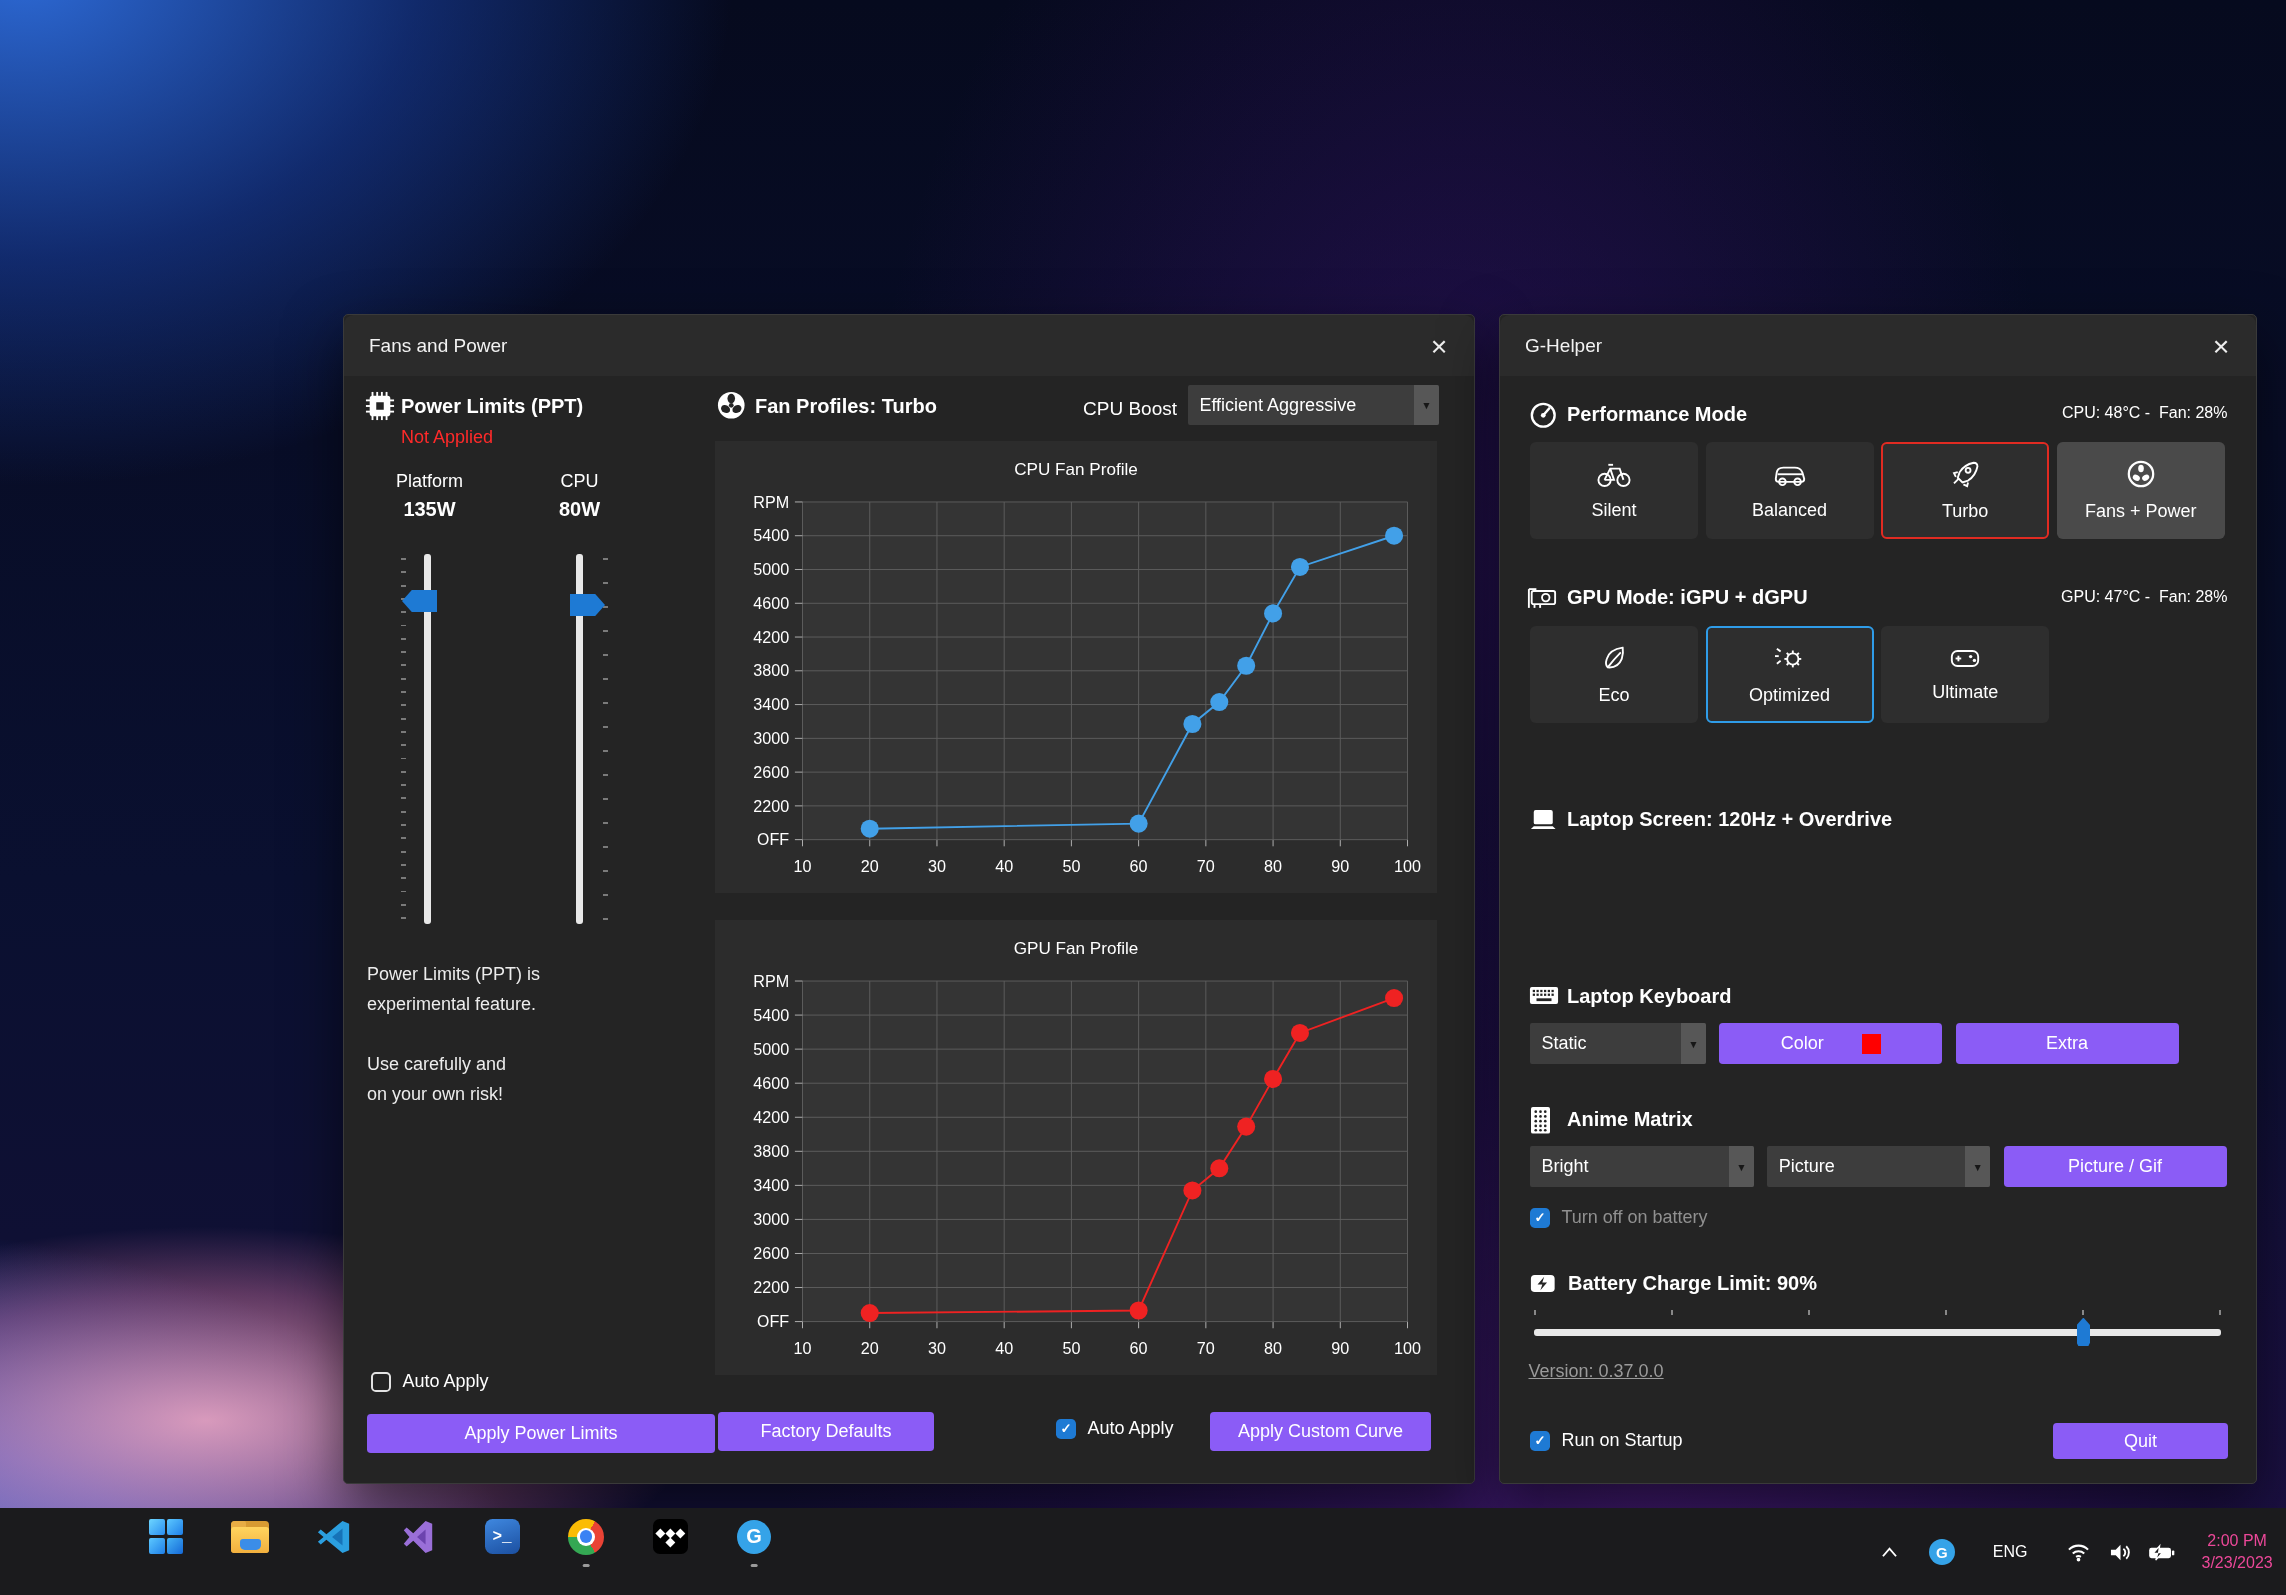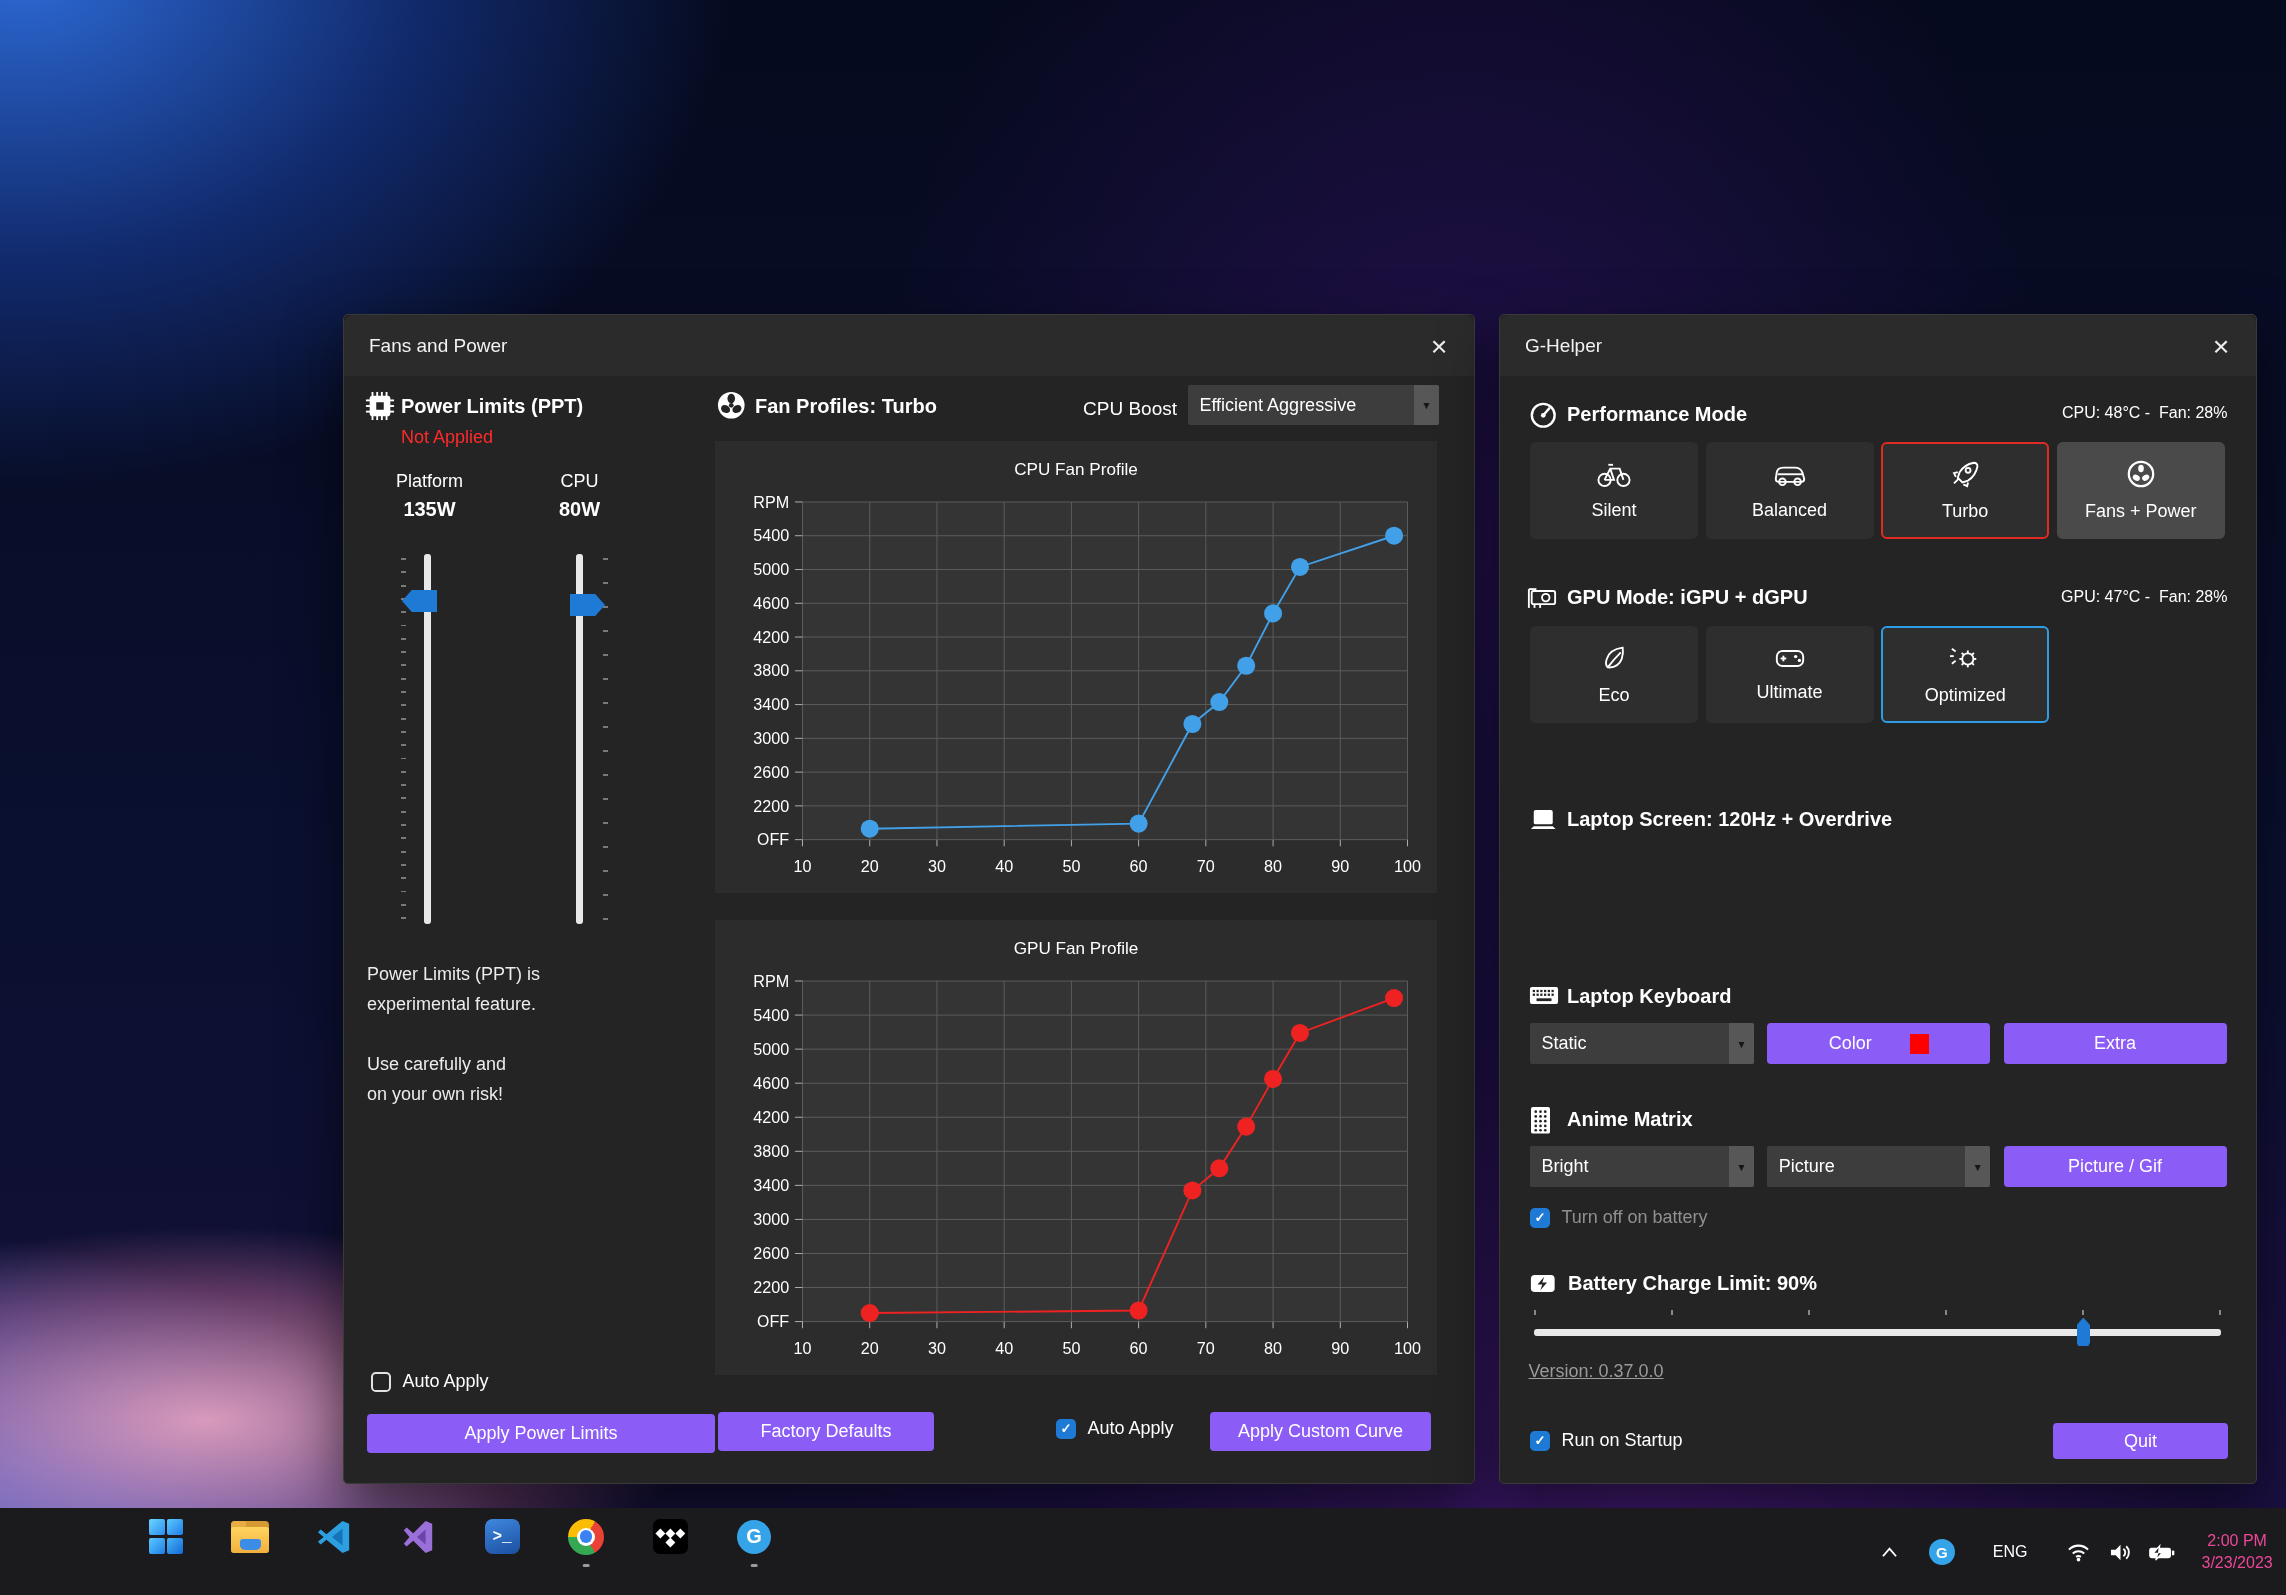--- a/index.html
+++ b/index.html
@@ -395,50 +395,50 @@
     <div class="abs row" style="left:30px;top:311px">
       <div class="tile">
         <svg width="28.5" height="30" viewBox="0 0 30 32">
           <g fill="none" stroke="#fff" stroke-width="2">
             <path d="M24,5 Q10,7 7,17 Q5,23 8,26 Q19,27 23,17 Q25,11 24,5 Z"></path>
             <path d="M8,26 Q14,18 22,10"></path>
           </g>
         </svg>
         <span class="tlabel">Eco</span>
       </div>
-      <div class="tile">
-        <svg width="32" height="25" viewBox="0 0 34 26">
-          <g fill="none" stroke="#fff" stroke-width="2">
-            <rect x="3" y="5" width="28" height="16" rx="6"></rect>
-            <line x1="10" y1="10" x2="10" y2="16"></line>
-              <line x1="7" y1="13" x2="13" y2="13"></line>
-          </g>
-          <circle cx="23" cy="11" r="1.8" fill="#fff"></circle>
-            <circle cx="27" cy="15" r="1.8" fill="#fff"></circle>
-        </svg>
-        <span class="tlabel">Ultimate</span>
-      </div>
       <div class="tile sel-blue">
         <svg width="32" height="30" viewBox="0 0 34 32">
           <g fill="none" stroke="#fff" stroke-width="2">
             <circle cx="20" cy="17" r="6"></circle>
             <line x1="20" y1="8" x2="20" y2="11"></line>
               <line x1="20" y1="23" x2="20" y2="26"></line>
             <line x1="11" y1="17" x2="14" y2="17"></line>
               <line x1="26" y1="17" x2="29" y2="17"></line>
             <line x1="13.5" y1="10.5" x2="15.5" y2="12.5"></line>
               <line x1="24.5" y1="21.5" x2="26.5" y2="23.5"></line>
             <line x1="26.5" y1="10.5" x2="24.5" y2="12.5"></line>
               <line x1="15.5" y1="21.5" x2="13.5" y2="23.5"></line>
             <line x1="3" y1="6" x2="7" y2="9"></line>
               <line x1="1" y1="14" x2="5" y2="14"></line>
               <line x1="3" y1="22" x2="7" y2="19"></line>
           </g>
         </svg>
         <span class="tlabel">Optimized</span>
+      </div>
+      <div class="tile">
+        <svg width="32" height="25" viewBox="0 0 34 26">
+          <g fill="none" stroke="#fff" stroke-width="2">
+            <rect x="3" y="5" width="28" height="16" rx="6"></rect>
+            <line x1="10" y1="10" x2="10" y2="16"></line>
+              <line x1="7" y1="13" x2="13" y2="13"></line>
+          </g>
+          <circle cx="23" cy="11" r="1.8" fill="#fff"></circle>
+            <circle cx="27" cy="15" r="1.8" fill="#fff"></circle>
+        </svg>
+        <span class="tlabel">Ultimate</span>
       </div>
     </div>
 
     <svg class="hicon" style="left:28.5px;top:492px" width="28.5" height="27" viewBox="0 0 30 28">
       <rect x="5" y="3" width="20" height="15" rx="2" fill="#fff"></rect>
       <path d="M2,23 L28,23 L25,20 L5,20 Z" fill="#fff"></path>
     </svg>
     <div class="abs h" style="left:67px;top:493px">Laptop Screen: 120Hz + Overdrive</div>
 
     <svg class="hicon" style="left:28.5px;top:669px" width="30" height="23" viewBox="0 0 32 24">
@@ -454,21 +454,21 @@
           <rect x="8" y="10" width="2.4" height="2.4"></rect>
           <rect x="12" y="10" width="2.4" height="2.4"></rect>
           <rect x="16" y="10" width="2.4" height="2.4"></rect>
           <rect x="20" y="10" width="2.4" height="2.4"></rect>
           <rect x="24" y="10" width="2.4" height="2.4"></rect>
         <rect x="8" y="15" width="16" height="3"></rect>
       </g>
     </svg>
     <div class="abs h" style="left:67px;top:670px">Laptop Keyboard</div>
     <div class="abs" style="left:30px;top:708px;display:flex;gap:13.3px">
-      <div class="dd" style="width:224px;height:41px">
+      <div class="dd" style="width:176px;height:41px">
         <span>Static</span>
         <span class="arrow">▼</span>
       </div>
       <div class="btn" style="width:223px;height:41px;gap:38px">
         <span>Color</span>
         <span class="swatch" style="background: rgb(255, 0, 0);"></span>
       </div>
       <div class="btn" style="width:223px;height:41px">Extra</div>
     </div>
 

